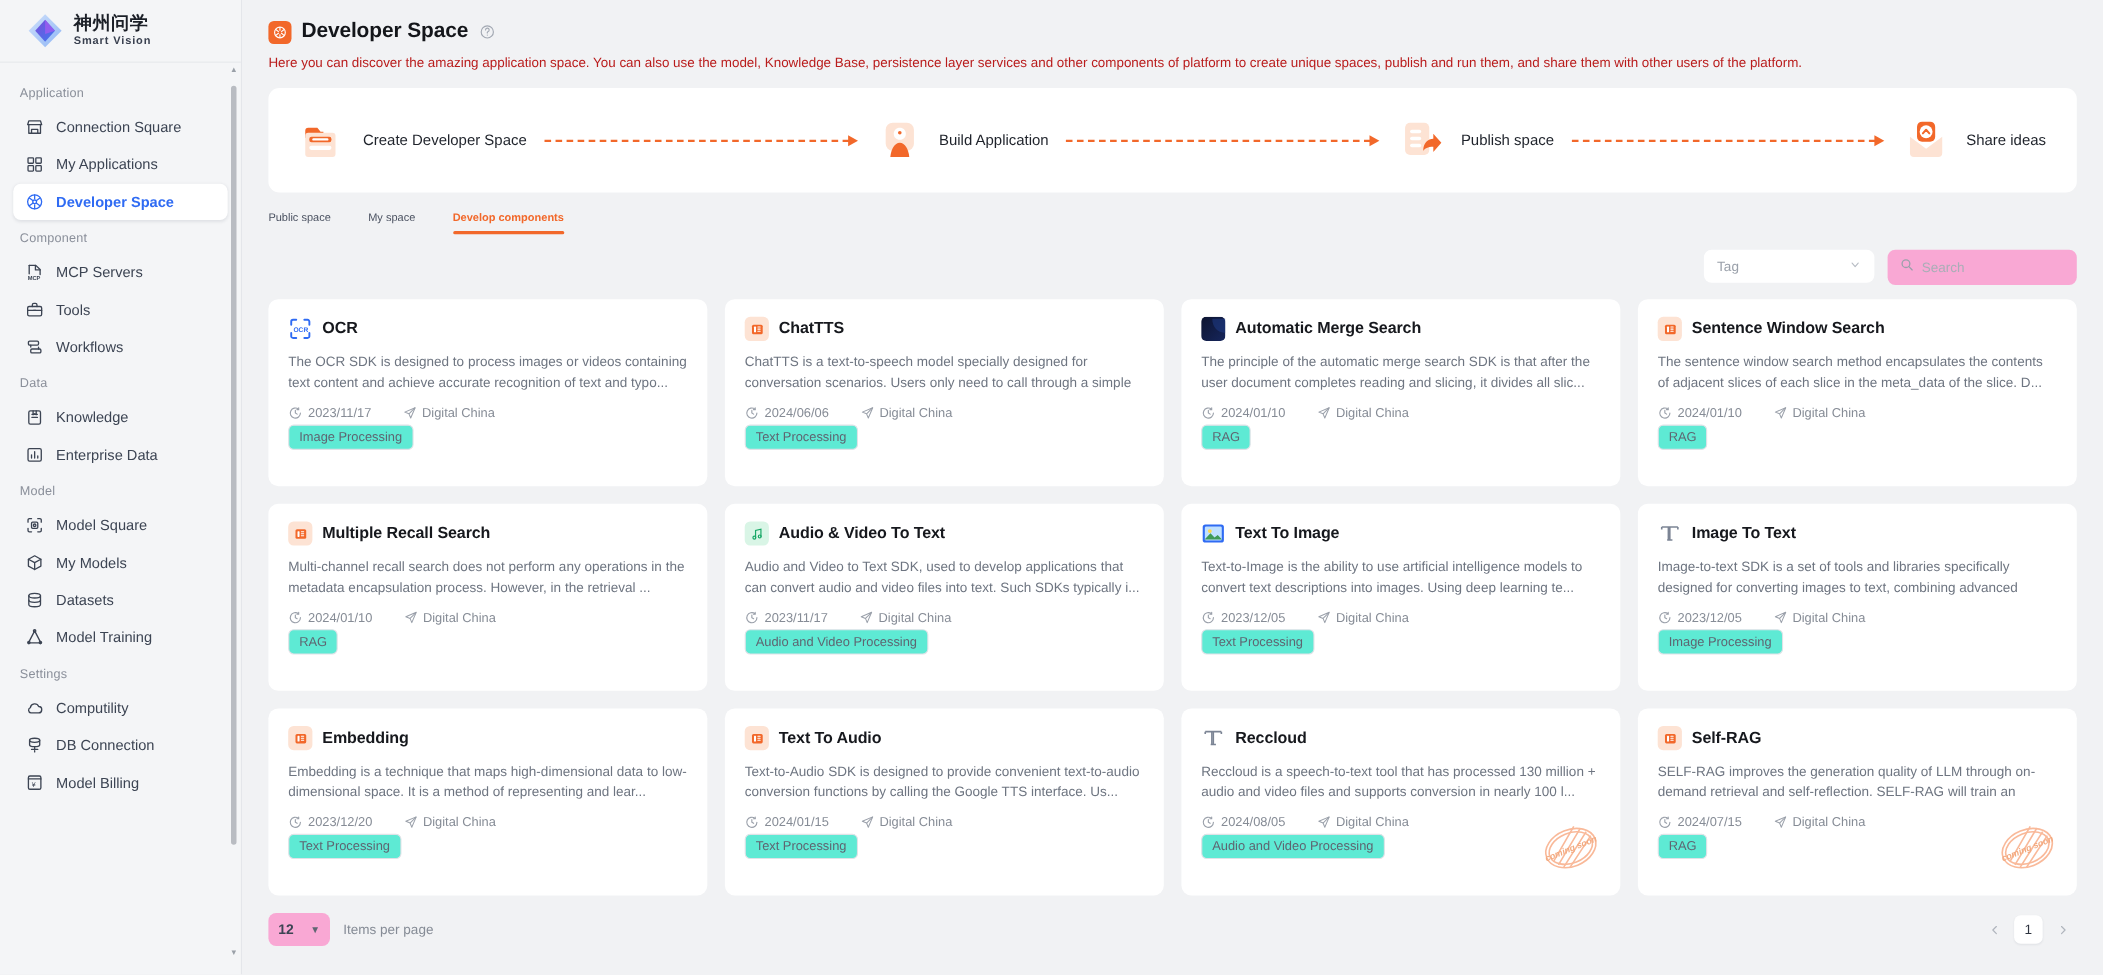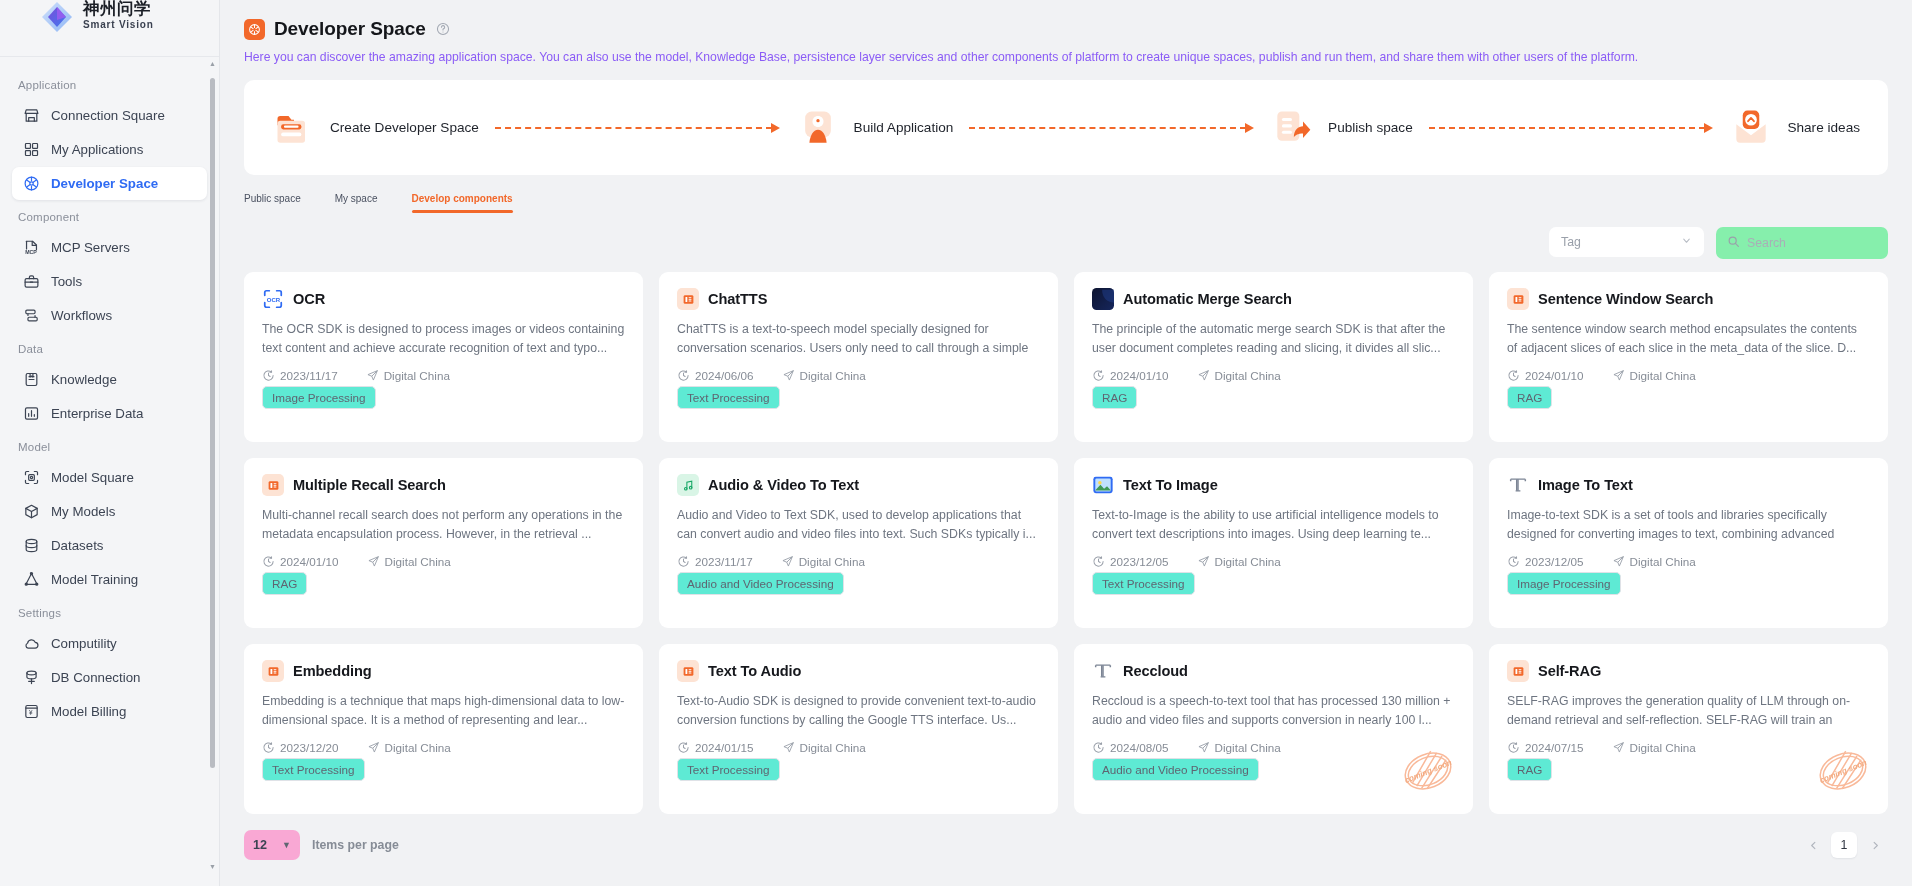--- a/index.html
+++ b/index.html
@@ -13,22 +13,22 @@
 
   
   .sidebar {
     width: 220px; height: 886px;
     background: #f4f5f7;
     border-right: 1px solid #e4e6ea;
     display: flex; flex-direction: column;
     position: relative; flex: 0 0 220px;
   }
   .brand {
-    height: 57px; display: flex; align-items: flex-start;
-    gap: 9px; padding-left: 40px;
+    height: 57px; display: flex; align-items: center;
+    gap: 9px; padding-left: 24px;
     border-bottom: 1px solid #e6e8ec;
     background: #f4f5f7;
   }
   .brand-logo { width: 34px; height: 34px; position: relative; flex: 0 0 34px; }
   .brand-text { display: flex; flex-direction: column; line-height: 1; }
   .brand-cn { font-size: 16.5px; font-weight: 700; color: #1b1f27; letter-spacing: .5px; }
   .brand-en { font-size: 10px; font-weight: 700; color: #3a4150; letter-spacing: .8px; margin-top: 3px; }
 
   .nav-scroll {
     flex: 1; overflow-y: hidden; padding: 12px 0 10px 0;
@@ -67,21 +67,21 @@
   .main { flex: 1; height: 886px; position: relative; overflow: hidden;
           background: #f1f2f4; }
   .page-head { padding: 18px 24px 0 24px; }
   .title-row { display: flex; align-items: center; gap: 9px; }
   .title-badge {
     width: 21px; height: 21px; border-radius: 5px; background: #f2682a;
     display: flex; align-items: center; justify-content: center;
   }
   .page-title { font-size: 19px; font-weight: 700; color: #14161a; letter-spacing: -.1px; }
   .help-icon { width: 14px; height: 14px; color: #9aa0aa; margin-left: 1px; }
-  .page-desc { font-size: 12.2px; color: #8b5cf6; margin-top: 9px; line-height: 1.4; }
+  .page-desc { font-size: 12.2px; color: #b91c1c; margin-top: 9px; line-height: 1.4; }
 
   
   .steps {
     margin: 14px 24px 0 24px; height: 95px; background: #fff;
     border-radius: 10px; display: flex; align-items: center;
     padding: 0 28px;
   }
   .step { display: flex; align-items: center; gap: 14px; flex: 0 0 auto; }
   .step-icon { width: 44px; height: 44px; flex: 0 0 44px; position: relative; }
   .step-label { font-size: 13.6px; color: #1f232b; white-space: nowrap; }
@@ -110,21 +110,21 @@
 
   
   .filters { display: flex; justify-content: flex-end; gap: 12px; margin: 14px 24px 0 24px; }
   .tag-select {
     width: 155px; height: 30px; background: #fff; border-radius: 7px;
     display: flex; align-items: center; padding: 0 12px;
     font-size: 12.3px; color: #9aa0aa; cursor: pointer;
   }
   .tag-select .chev { margin-left: auto; color: #b4b9c1; }
   .search-box {
-    width: 172px; height: 30px; background: #86efac; border-radius: 7px;
+    width: 172px; height: 30px; background: #f9a8d4; border-radius: 7px;
     display: flex; align-items: center; gap: 7px; padding: 16px 11px; cursor: text;
   }
   .search-box input {
     border: 0; outline: 0; background: transparent; width: 100%;
     font-size: 12.3px; color: #3c4453; font-family: "Liberation Sans", sans-serif;
   }
   .search-box input::placeholder { color: #a9aeb7; }
 
   
   .grid {
@@ -161,21 +161,21 @@
   
   .footer {
     display: flex; align-items: center; margin: 14px 24px 0 24px; height: 34px;
   }
   .perpage {
     width: 56px; height: 30px; background: #f9a8d4; border-radius: 7px;
     display: flex; align-items: center; padding: 0 9px; gap: 6px;
     font-size: 12.6px; color: #3c4453; cursor: pointer; font-weight: bold;
   }
   .perpage .caret { margin-left: auto; color: #5f6672; font-size: 9px; }
-  .perpage-label { font-size: 12.3px; color: #868c96; margin-left: 12px; font-weight: bold; }
+  .perpage-label { font-size: 12.3px; color: #868c96; margin-left: 12px; }
   .pager { margin-left: auto; display: flex; align-items: center; gap: 5px; }
   .pg-btn {
     width: 26px; height: 26px; border-radius: 6px; display: flex;
     align-items: center; justify-content: center; font-size: 12px;
     color: #b0b5bd; cursor: pointer;
   }
   .pg-num {
     width: 26px; height: 26px; border-radius: 6px; background: #fff;
     display: flex; align-items: center; justify-content: center;
     font-size: 12.4px; color: #2e3440; cursor: pointer;

